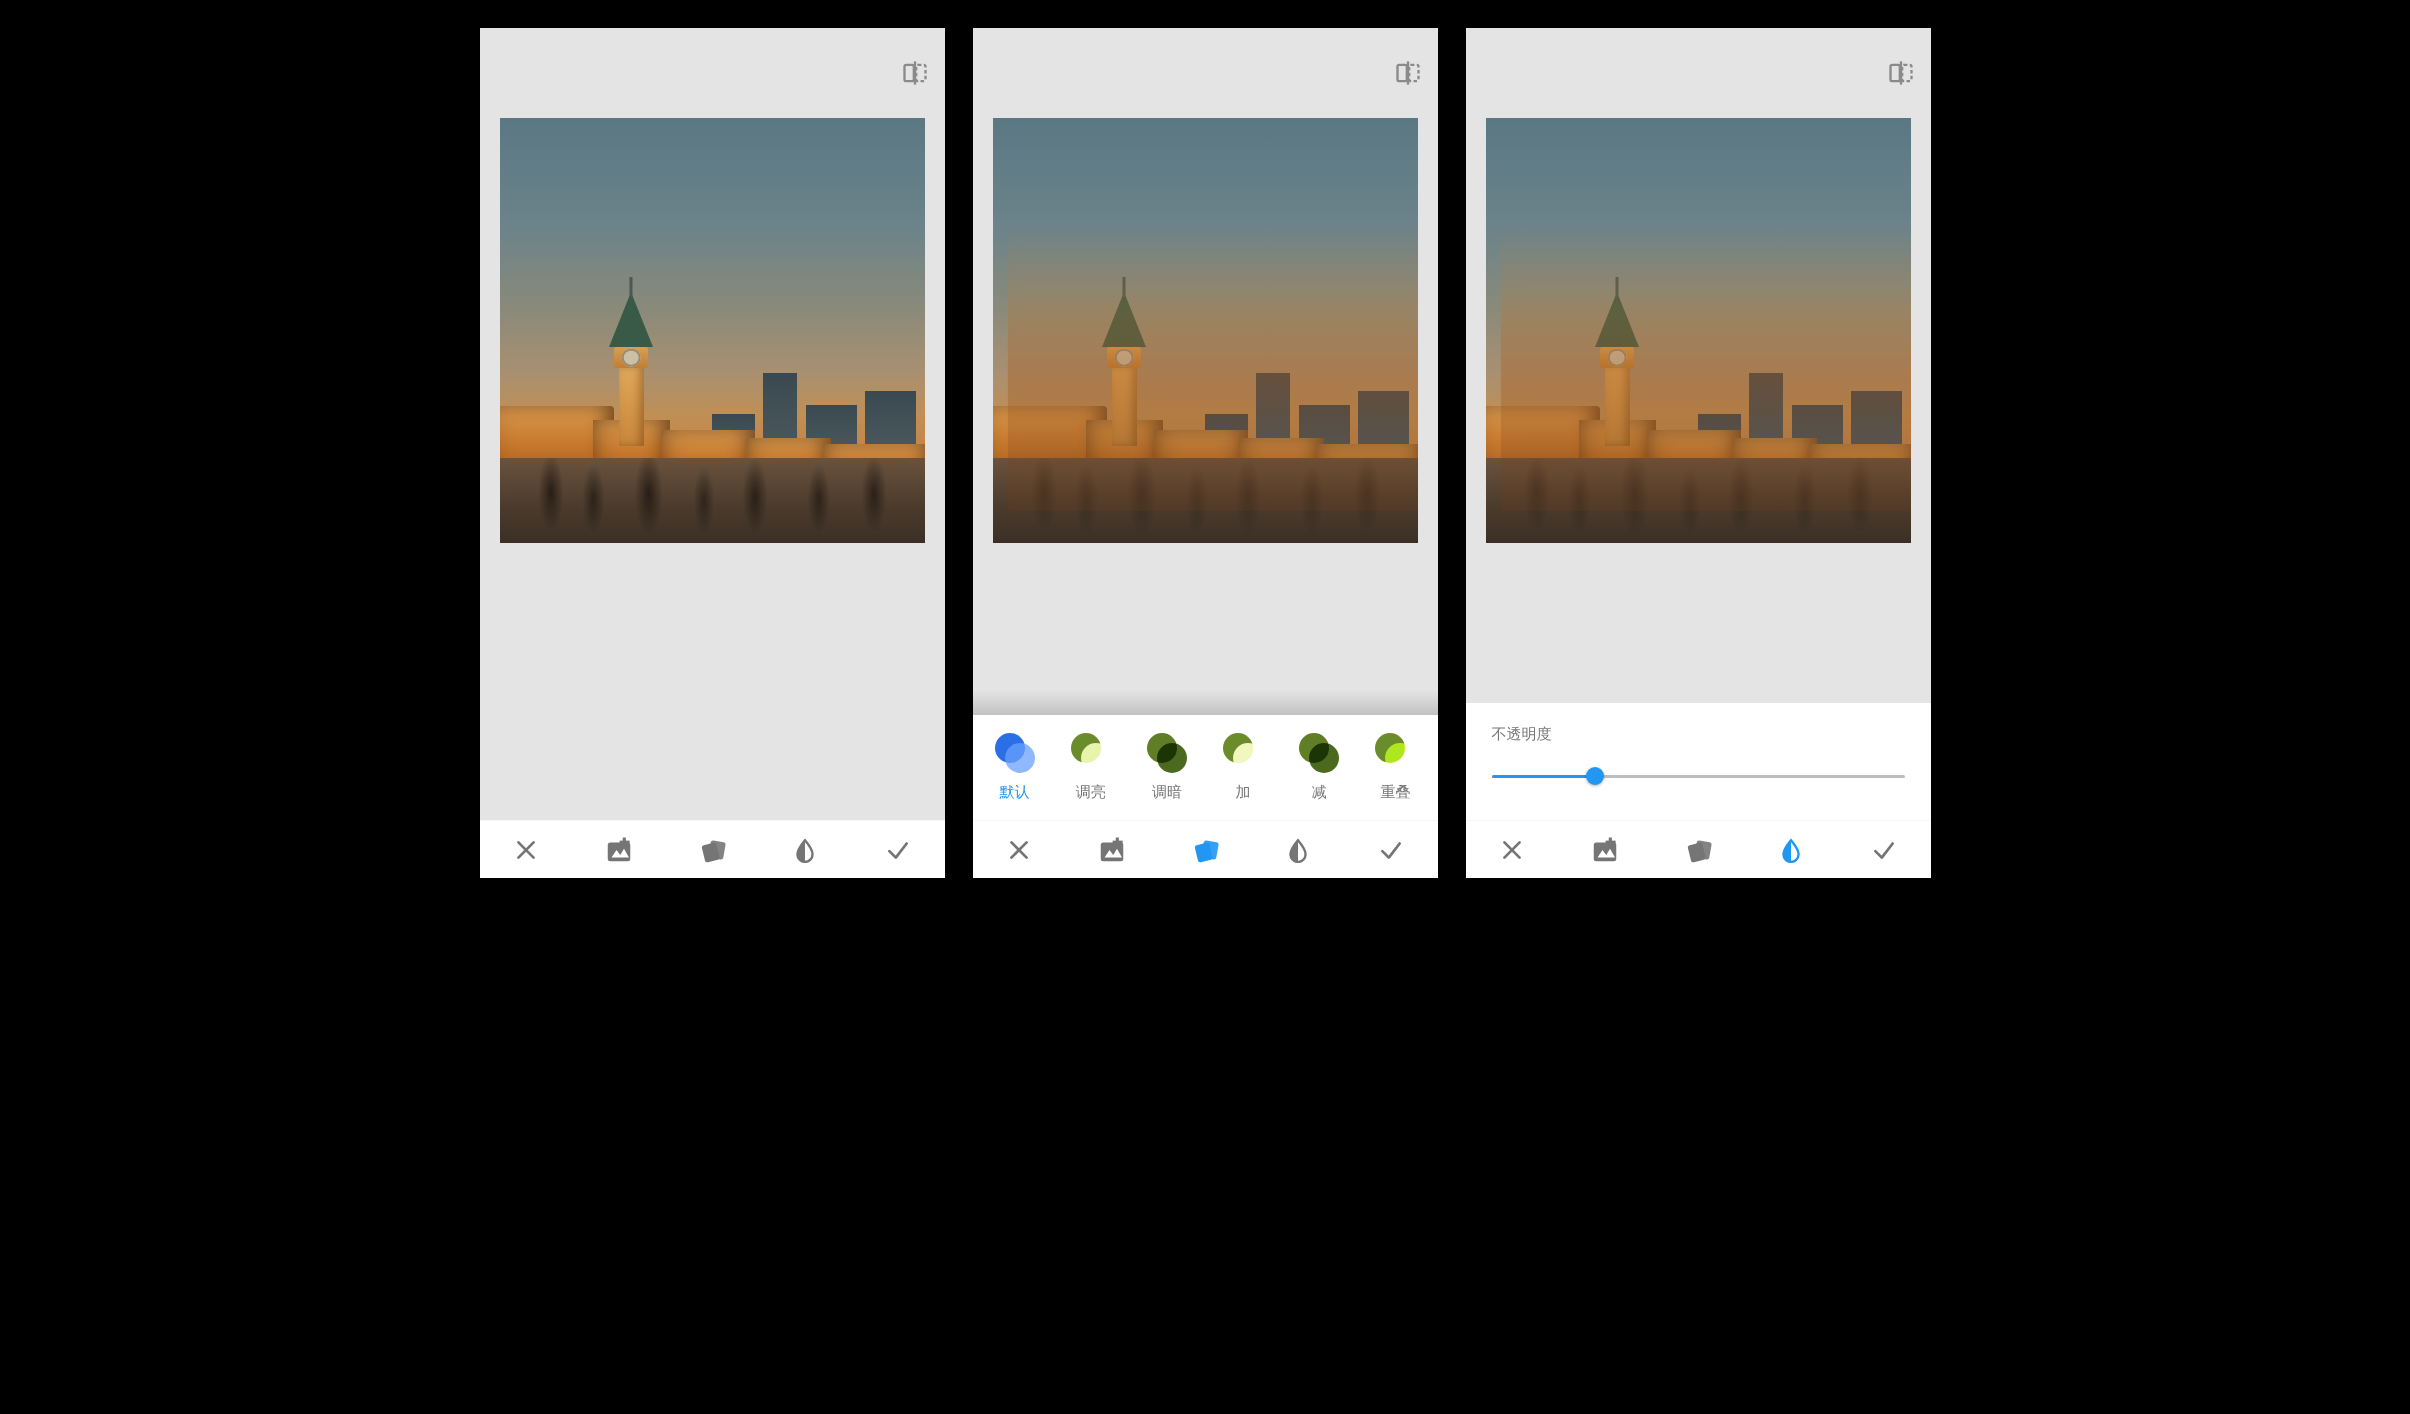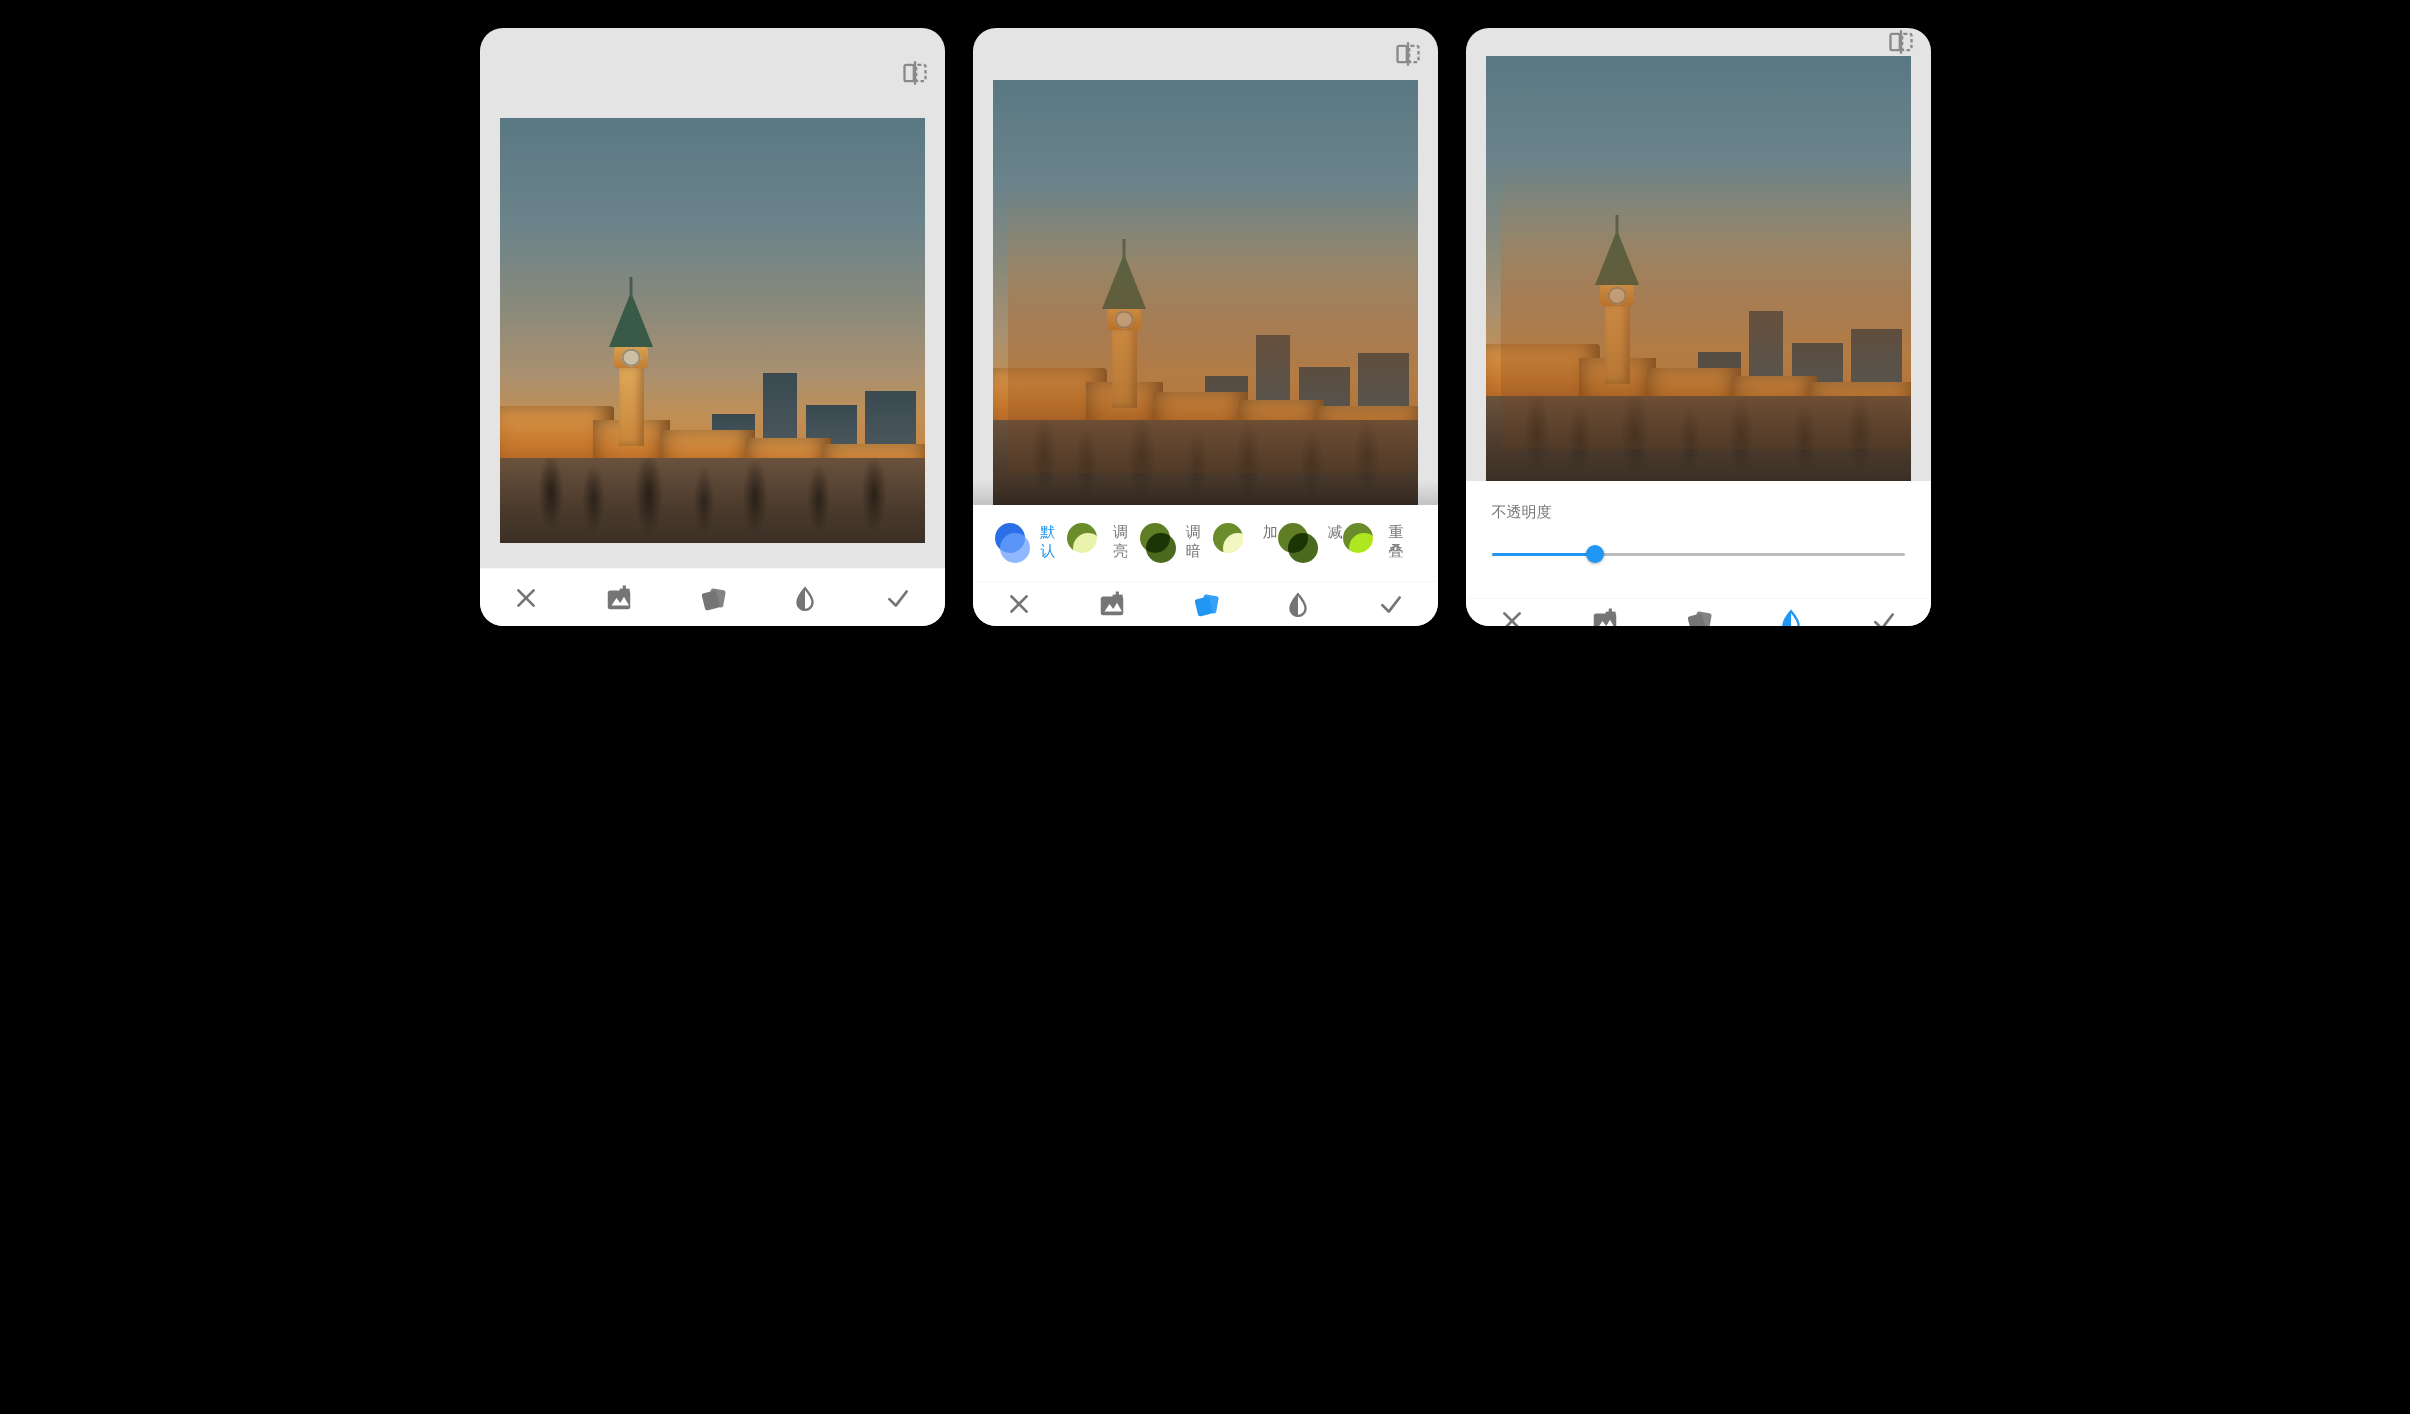--- a/index.html
+++ b/index.html
@@ -17,26 +17,25 @@
     background: #000;
     display: flex;
     gap: 28px;
     padding: 28px;
     justify-content: center;
     align-items: stretch;
   }
   .screen {
     background: #e4e4e4;
     width: 465px;
-    height: 598px;
+    height: 850px;
     display: flex;
     flex-direction: column;
     position: relative;
     overflow: hidden;
-    border-radius: 23px;
   }
   .top-bar {
     height: 90px;
     display: flex;
     justify-content: flex-end;
     align-items: center;
     padding: 0 16px;
   }
   .canvas {
     flex: 1;
@@ -160,21 +159,22 @@
     position: relative;
   }
   .blend-row {
     display:flex;
     justify-content: space-between;
     align-items:flex-end;
     padding: 18px 22px 18px 22px;
   }
   .blend-item {
     display:flex;
-    align-items:flex-start;
+    flex-direction:column;
+    align-items:center;
     gap:10px;
     font-size:15px;
     color:#777;
     cursor:pointer;
   }
   .blend-item.active { color:#2196f3; }
   .blend-swatch {
     width:40px; height:40px; position:relative;
   }
   .blend-swatch .a, .blend-swatch .b {

